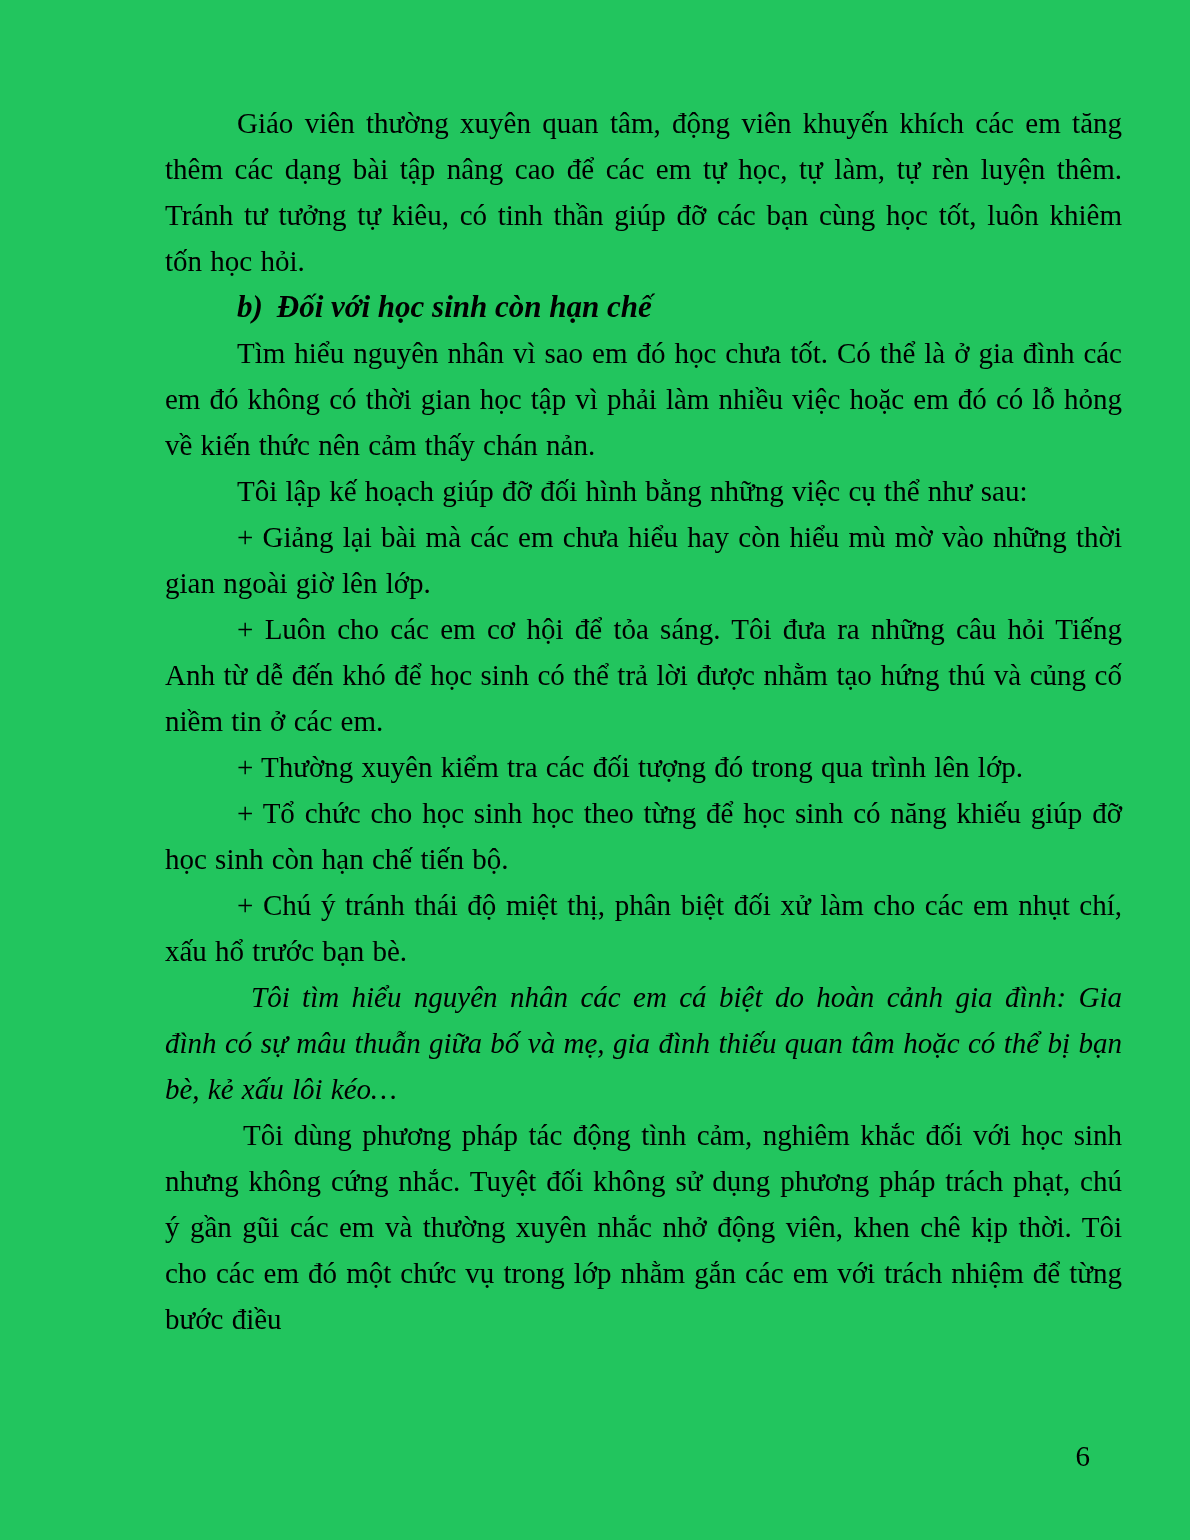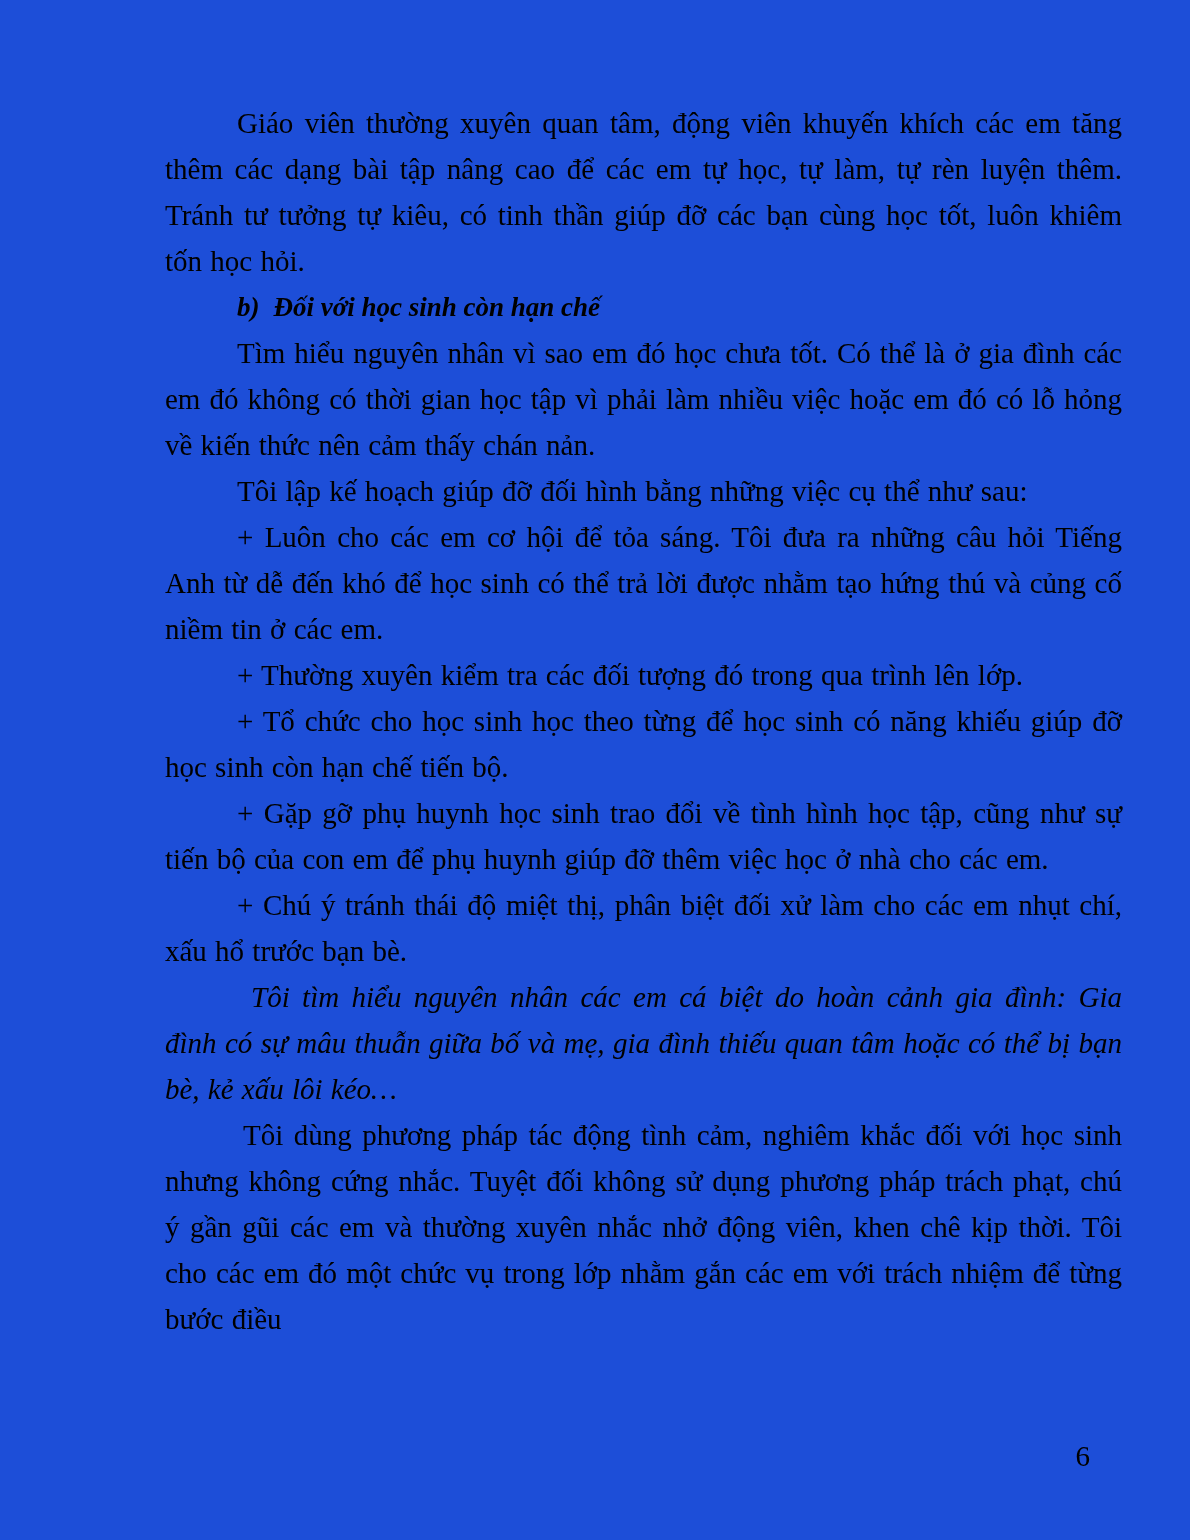--- a/index.html
+++ b/index.html
@@ -16,35 +16,35 @@
     color: #000000;
   }
   .page {
     position: absolute;
     top: 0;
     left: 0;
     width: 1190px;
     height: 1540px;
     box-sizing: border-box;
     padding: 100px 68px 0 165px;
-    background: #1d4ed8;
+    background: #22c55e;
   }
   .para {
     margin: 0;
     font-size: 29px;
     line-height: 46px;
     text-align: justify;
     text-indent: 72px;
     word-spacing: 1px;
   }
   .para.alt-indent-1 { text-indent: 86px; font-style: italic; }
   .para.alt-indent-2 { text-indent: 78px; }
   .heading {
     margin: 0;
-    font-size: 27px;
+    font-size: 31px;
     line-height: 46px;
     font-weight: bold;
     font-style: italic;
     padding-left: 72px;
     text-indent: 0;
   }
   .heading .marker {
     display: inline-block;
     margin-right: 14px;
   }
@@ -68,28 +68,28 @@
   <p class="para">Giáo viên thường xuyên quan tâm, động viên khuyến khích các em tăng thêm các dạng bài tập nâng cao để các em tự học, tự làm, tự rèn luyện thêm. Tránh tư tưởng tự kiêu, có tinh thần giúp đỡ các bạn cùng học tốt, luôn khiêm tốn học hỏi.</p>
 
   <p class="heading heading-b">
     <span class="marker">b)</span><span>Đối với học sinh còn hạn chế</span>
   </p>
 
   <p class="para">Tìm hiểu nguyên nhân vì sao em đó học chưa tốt. Có thể là ở gia đình các em đó không có thời gian học tập vì phải làm nhiều việc hoặc em đó có lỗ hỏng về kiến thức nên cảm thấy chán nản.</p>
 
   <p class="para">Tôi lập kế hoạch giúp đỡ đối hình bằng những việc cụ thể như sau:</p>
 
+  <p class="para">+ Giảng lại bài mà các em chưa hiểu hay còn hiểu mù mờ vào những thời gian ngoài giờ lên lớp.</p>
 
   <p class="para">+ Luôn cho các em cơ hội để tỏa sáng. Tôi đưa ra những câu hỏi Tiếng Anh từ dễ đến khó để học sinh có thể trả lời được nhằm tạo hứng thú và củng cố niềm tin ở các em.</p>
 
   <p class="para">+ Thường xuyên kiểm tra các đối tượng đó trong qua trình lên lớp.</p>
 
   <p class="para">+ Tổ chức cho học sinh học theo từng để học sinh có năng khiếu giúp đỡ học sinh còn hạn chế tiến bộ.</p>
 
-  <p class="para">+ Gặp gỡ phụ huynh học sinh trao đổi về tình hình học tập, cũng như sự tiến bộ của con em để phụ huynh giúp đỡ thêm việc học ở nhà cho các em.</p>
 
   <p class="para">+ Chú ý tránh thái độ miệt thị, phân biệt đối xử làm cho các em nhụt chí, xấu hổ trước bạn bè.</p>
 
 
   <p class="para alt-indent-1">Tôi tìm hiểu nguyên nhân các em cá biệt do hoàn cảnh gia đình:  Gia đình có sự mâu thuẫn giữa bố và mẹ, gia đình thiếu quan tâm hoặc có thể bị bạn bè, kẻ xấu lôi kéo…</p>
 
   <p class="para alt-indent-2">Tôi dùng phương pháp tác động tình cảm, nghiêm khắc đối với học sinh nhưng không cứng nhắc. Tuyệt đối không  sử dụng phương pháp trách phạt, chú ý gần gũi các em và thường xuyên nhắc nhở động viên, khen chê kịp thời. Tôi cho các em đó một chức vụ trong lớp nhằm gắn các em với trách nhiệm để từng bước điều</p>
 
   <div class="page-number">6</div>
 

